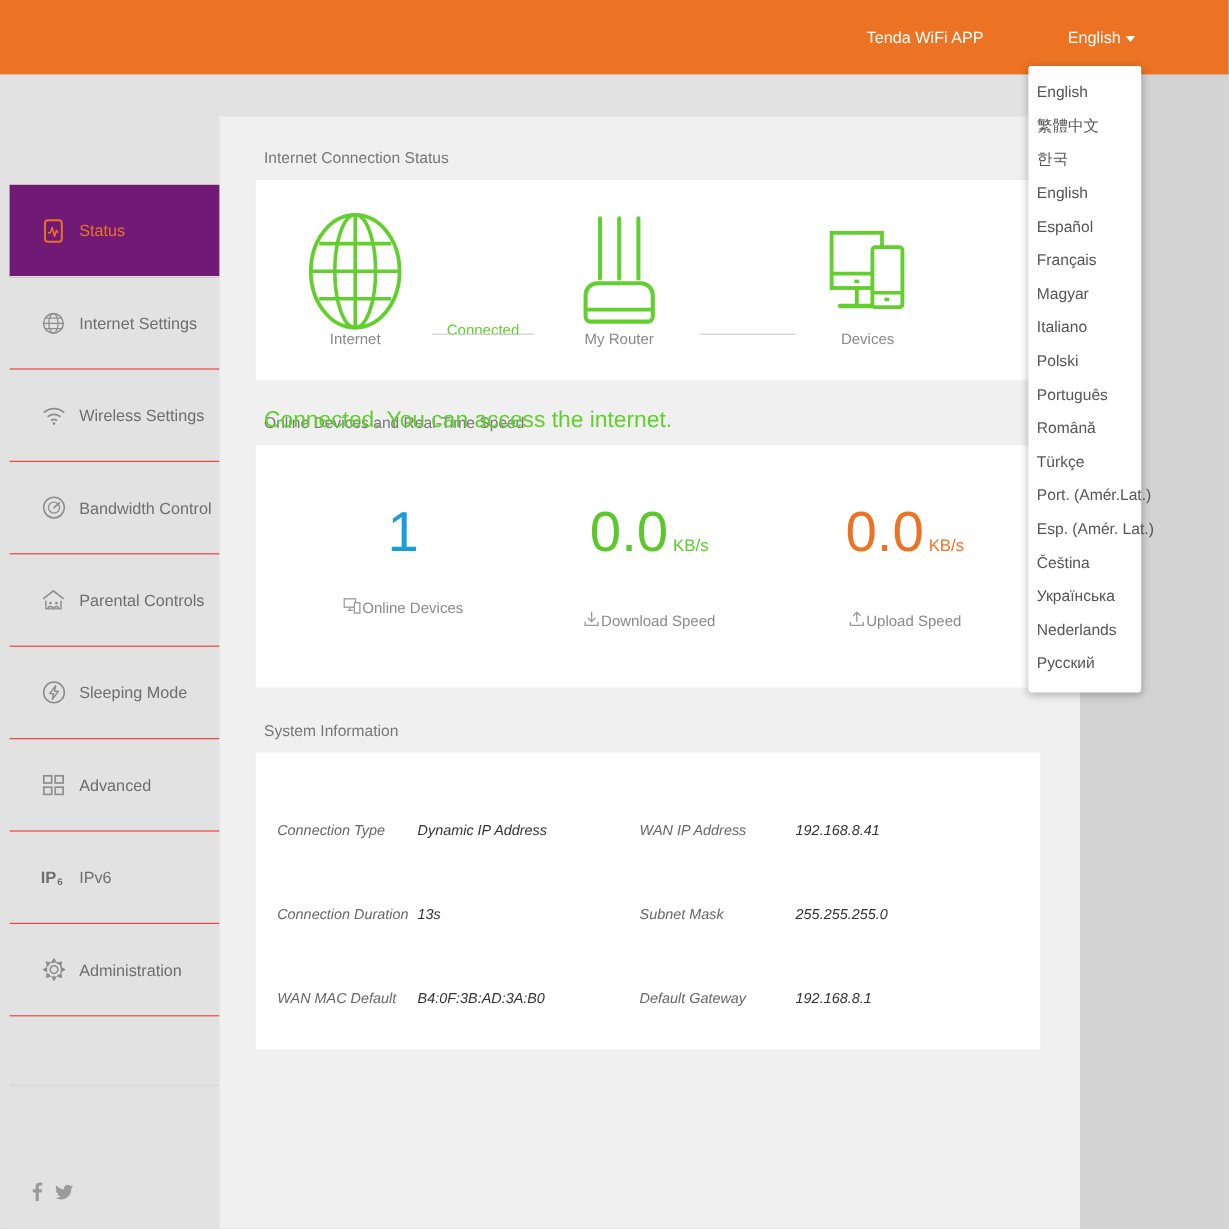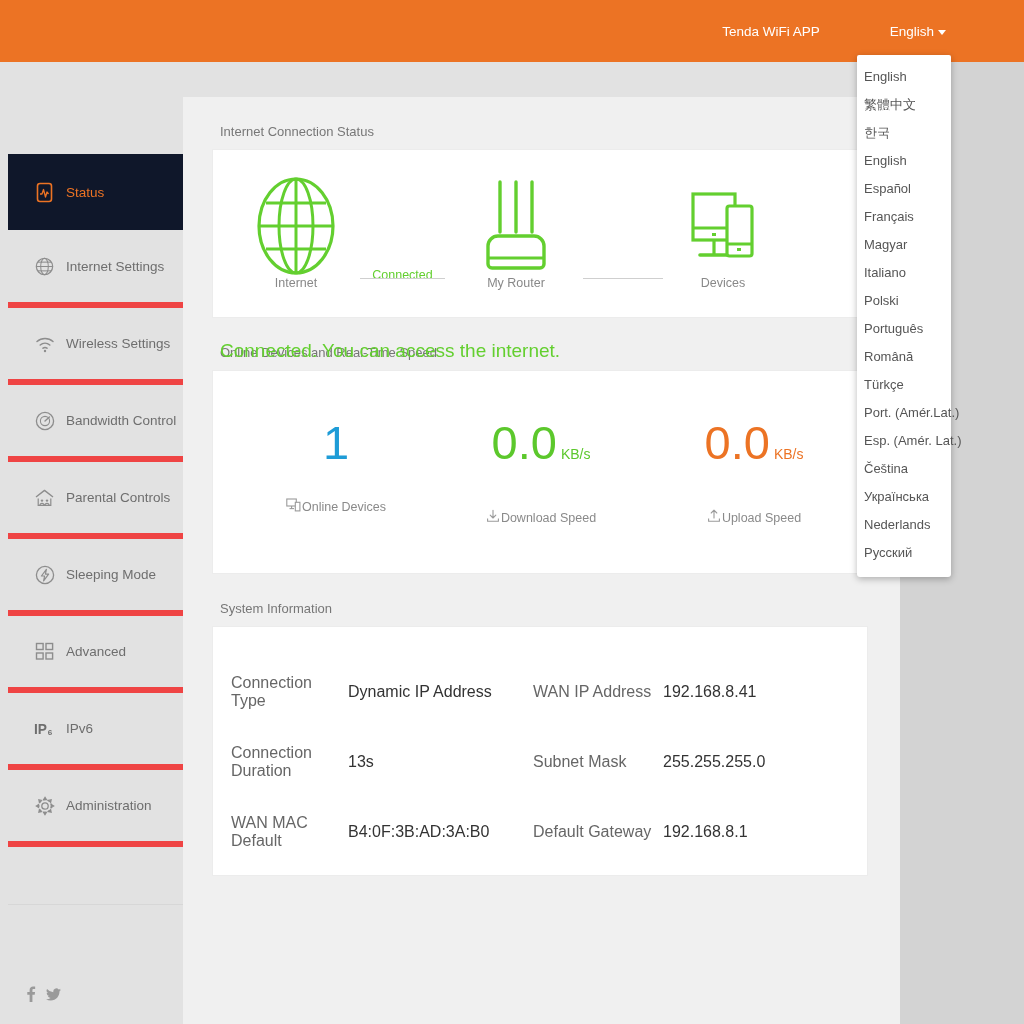--- a/index.html
+++ b/index.html
@@ -88,25 +88,25 @@
     background: #e2e2e2;
   }
   .side-spacer { height: 57px; }
   .side-item {
     height: 77px;
     display: flex; align-items: center;
     padding-left: 26px;
     gap: 11px;
     color: #6e6e6e;
     font-size: 13.5px;
-    border-bottom: 6px solid #ef4444;
+    border-bottom: 1px solid #ef4444;
     cursor: pointer;
   }
   .side-item.active {
-    background: #0f172a;
+    background: #701a75;
     color: #ec7324;
     border-bottom: 1px solid #e2e2e2;
   }
   .side-item .ico {
     width: 21px; height: 21px;
     display: inline-flex; align-items: center; justify-content: center;
     flex: 0 0 21px;
   }
   .side-item .ico svg { display: block; }
   .side-bottom {
@@ -181,21 +181,22 @@
     display: flex; align-items: center; justify-content: center; gap: 1px;
   }
   .metric-devices { left: 23px; }
   .metric-down { left: 228px; }
   .metric-up { left: 441px; }
   
   .sys-card { height: 250px; position: relative; padding-top: 30px; }
   .sys-row {
     display: flex; align-items: center;
     height: 70px;
-    font-size: 16px;
+    font-size: 12px;
+    font-style: italic;
   }
   .sys-k { width: 135px; padding-left: 18px; color: #666; }
   .sys-v { width: 185px; color: #333; }
   .sys-k2 { width: 130px; color: #666; }
   .sys-v2 { color: #333; }
   
   .edge-right {
     position: absolute; left: 900px; top: 62px;
     width: 124px; height: 962px;
     background: #d3d3d3;

